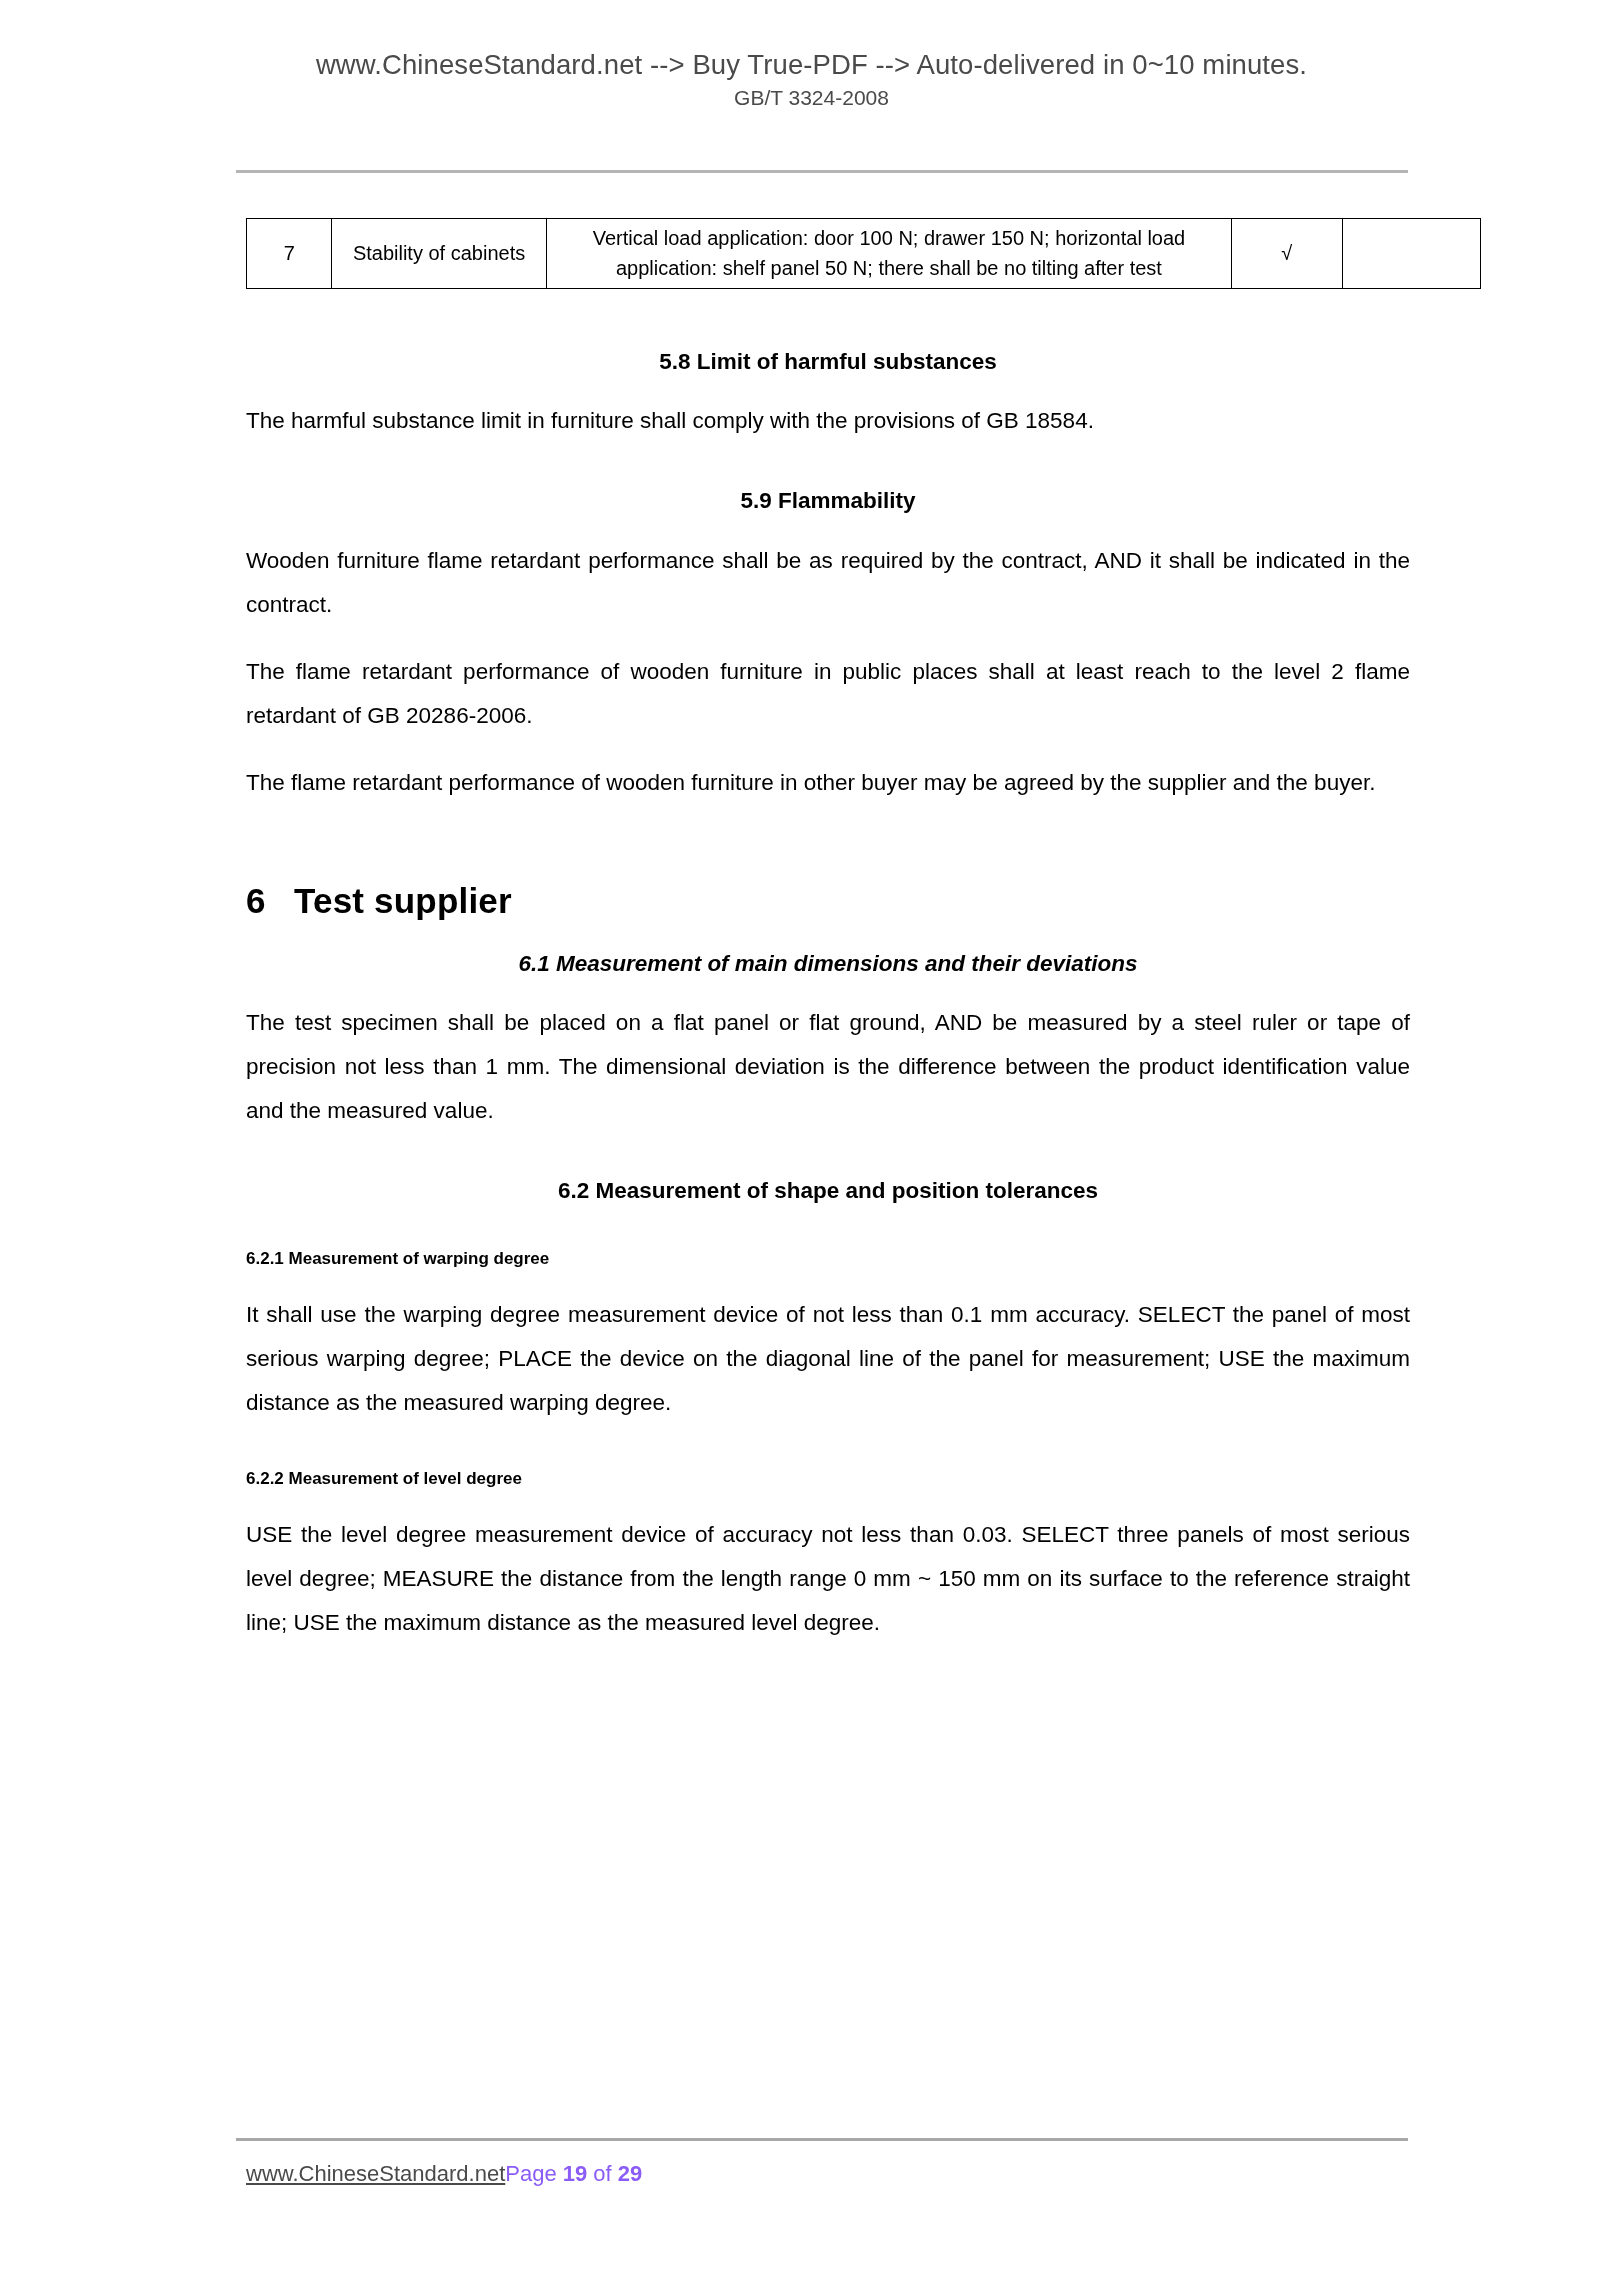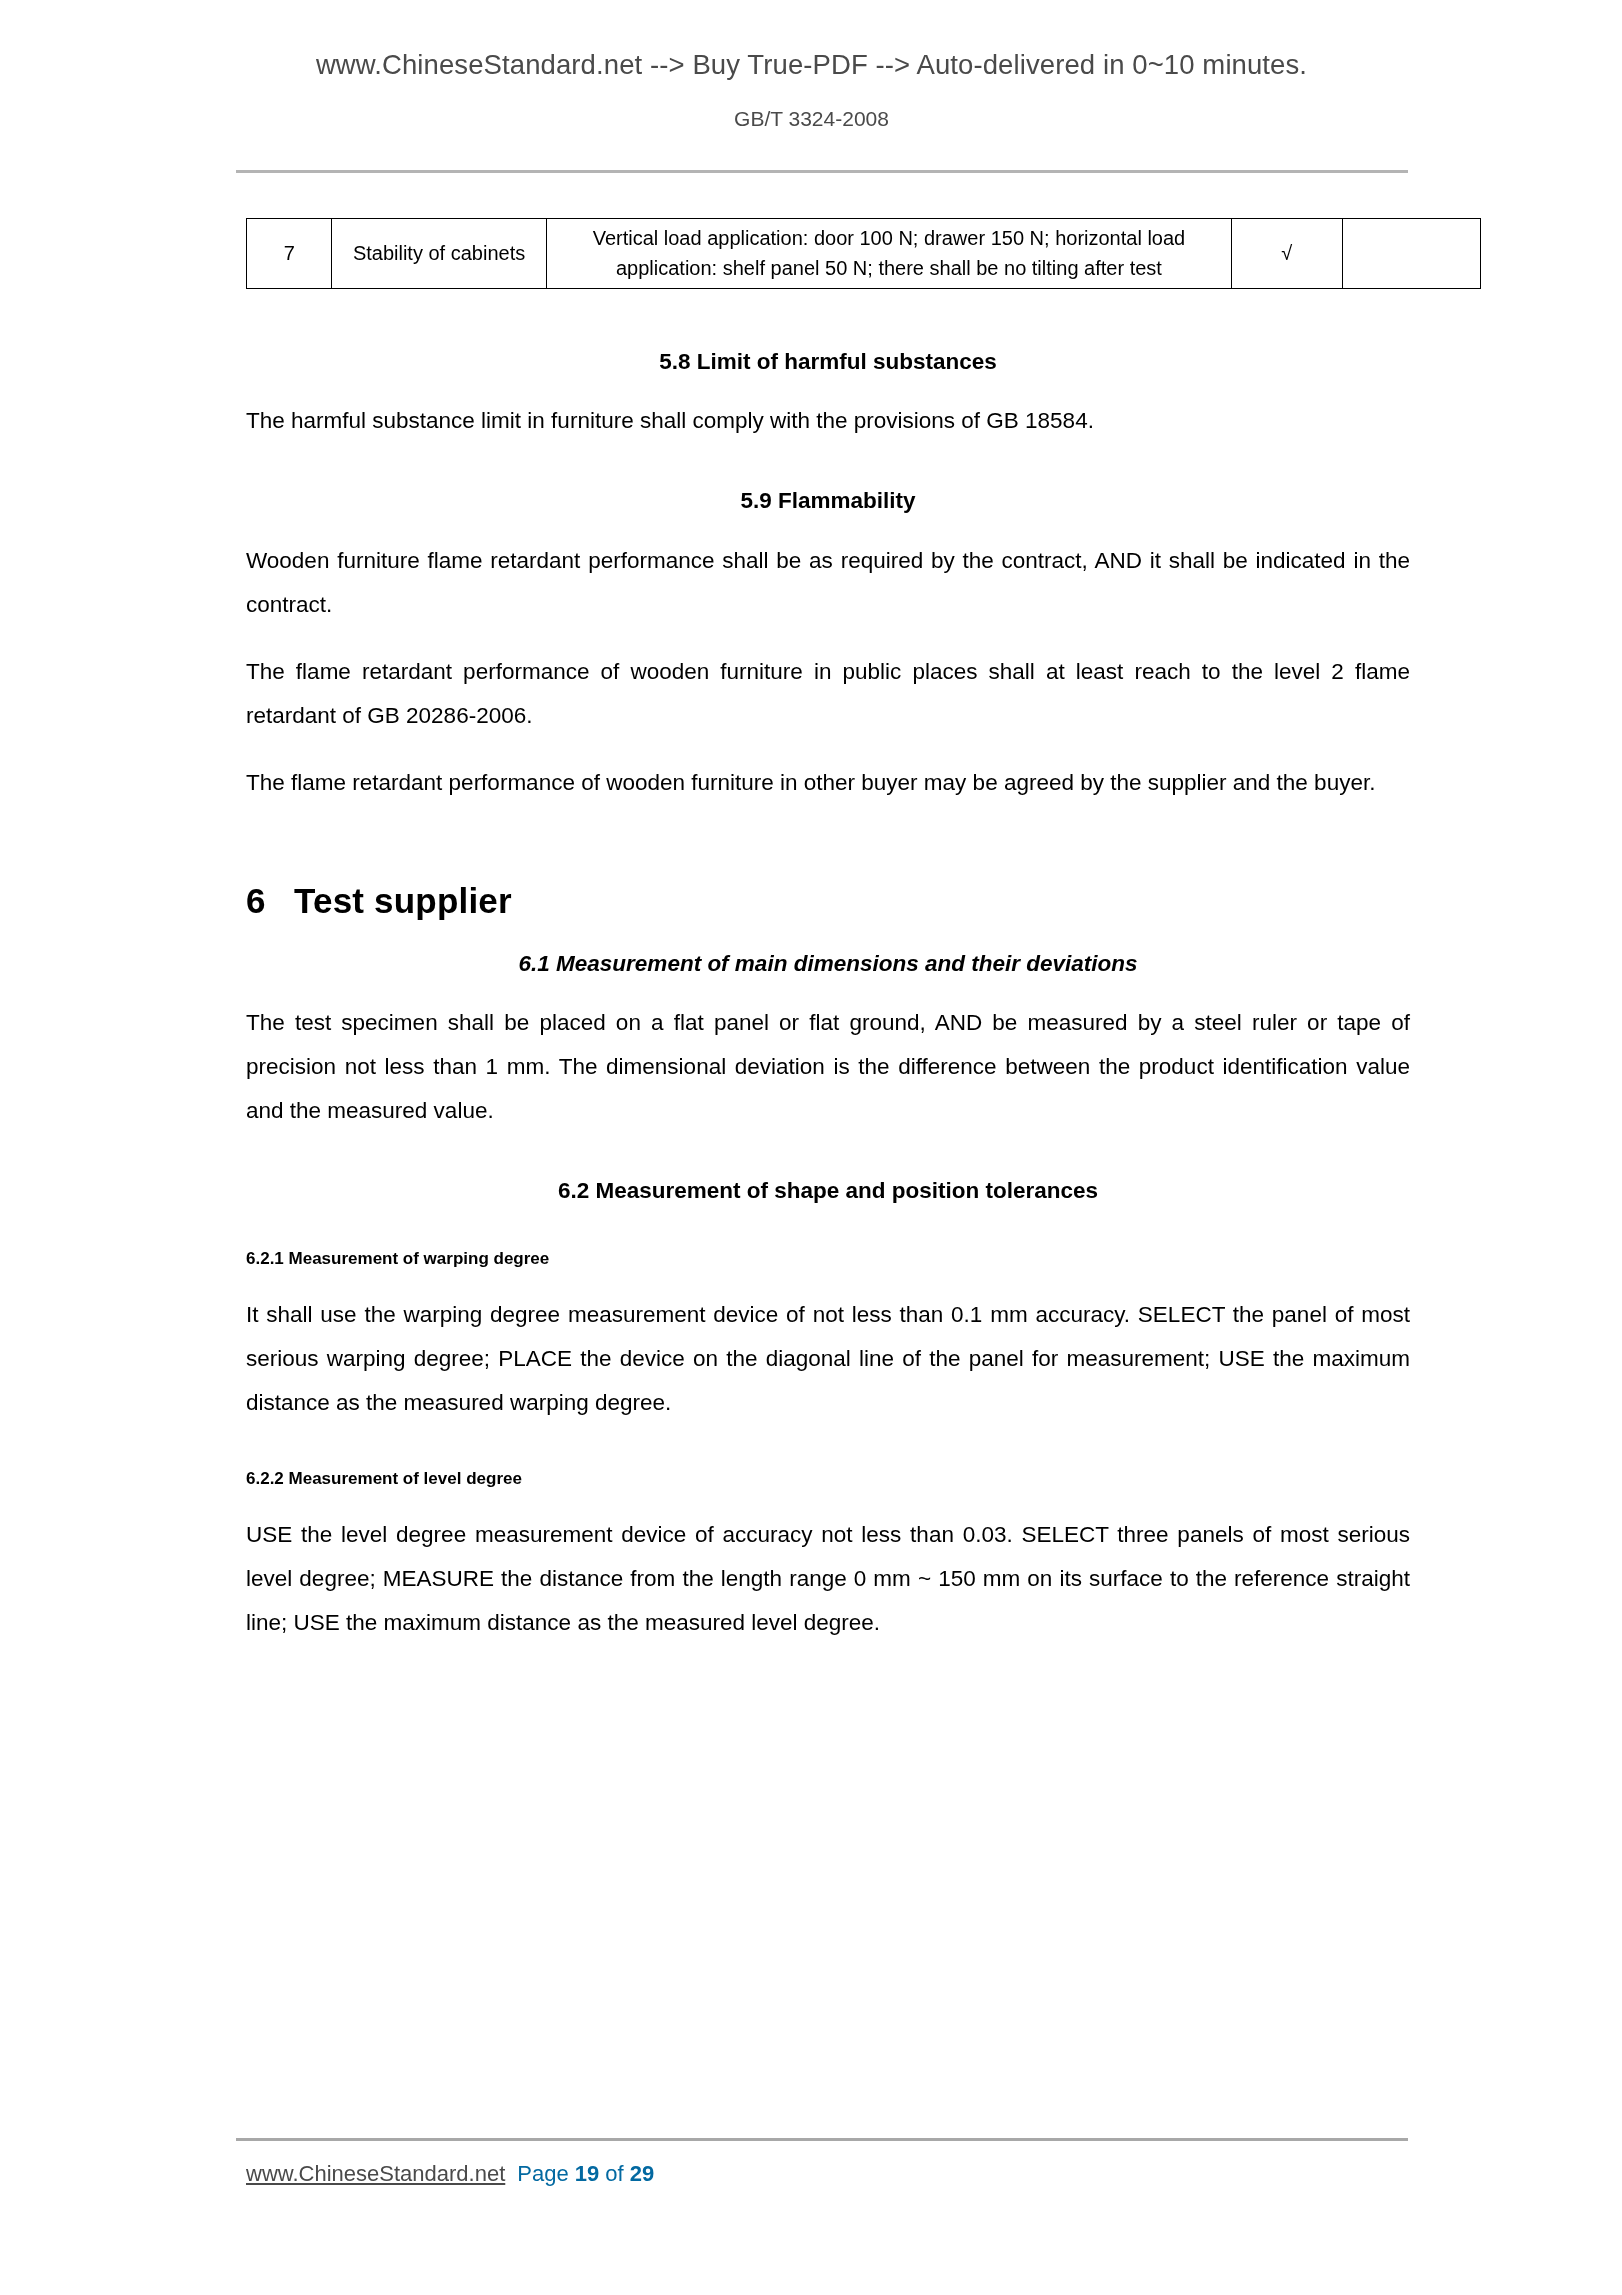--- a/index.html
+++ b/index.html
@@ -29,21 +29,21 @@
     text-align: center;
   }
   .header-promo {
     font-size: 27.5px;
     color: #4a4a4a;
     letter-spacing: 0.1px;
     line-height: 1.25;
     white-space: nowrap;
   }
   .header-stdno {
-    margin-top: 24px;
+    margin-top: 3px;
     font-size: 21px;
     color: #4a4a4a;
     line-height: 1.25;
   }
   .header-rule {
     position: absolute;
     left: 236px;
     top: 170px;
     width: 1172px;
     height: 2.5px;
@@ -128,21 +128,21 @@
     width: 1164px;
     display: flex;
     align-items: baseline;
     font-size: 22px;
     color: #4a4a4a;
   }
   .footer-link {
     text-decoration: underline;
     color: #4a4a4a;
   }
-  .footer-page { color: #0369a1; margin-left: 12px; }
+  .footer-page { color: #8b5cf6; }
   .footer-page b { font-weight: bold; }
 </style>
 </head>
 <body>
 
 <div id="page">
 
   <div class="page-header">
     <div class="header-promo">www.ChineseStandard.net --&gt; Buy True-PDF --&gt; Auto-delivered in 0~10 minutes.</div>
     <div class="header-stdno">GB/T 3324-2008</div>

